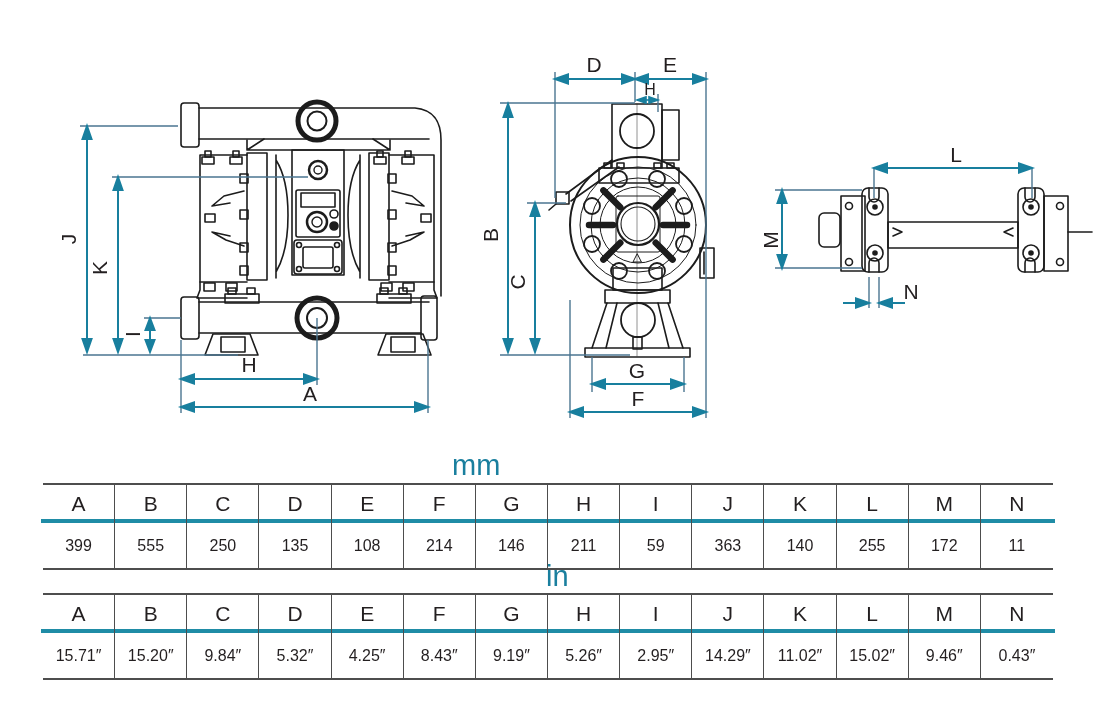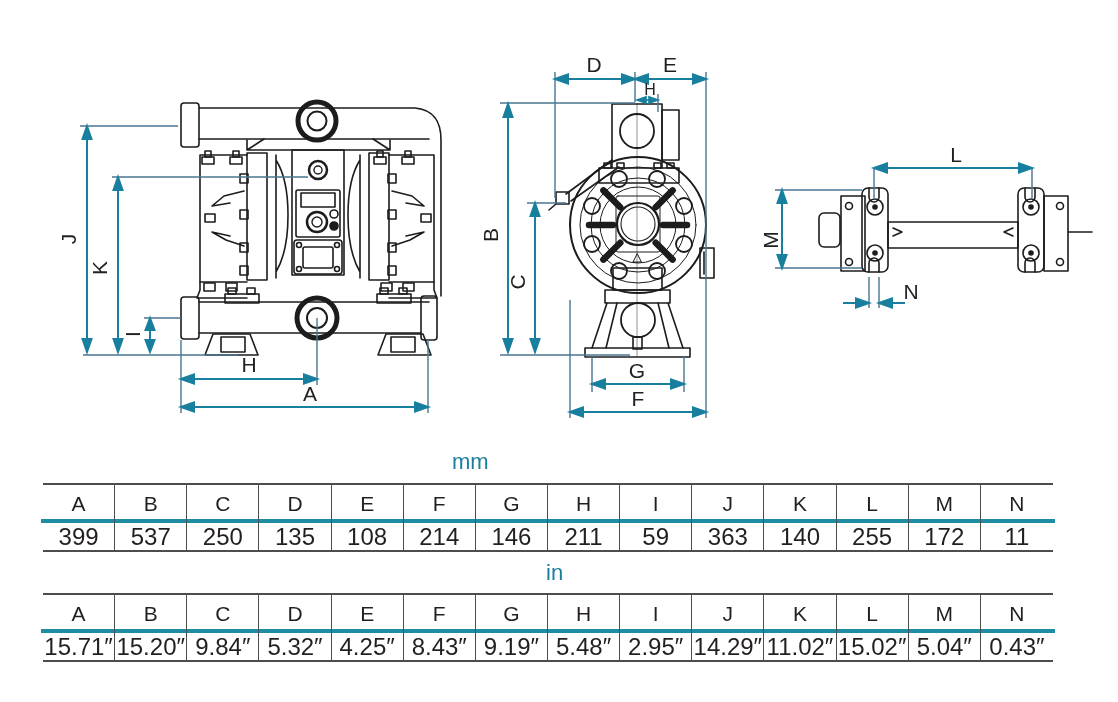--- a/index.html
+++ b/index.html
@@ -5,34 +5,34 @@
   html,body{margin:0;padding:0}
   body{
     width:1118px;height:702px;position:relative;background:#ffffff;
     font-family:"Liberation Sans",sans-serif;overflow:hidden;color:#231f20;
   }
   #diagram{position:absolute;left:0;top:0}
   svg text{font-family:"Liberation Sans",sans-serif;fill:#231f20}
   .dim-letter{font-size:21px}
   .dim-letter-small{font-size:16px}
 
-  .unit-label{position:absolute;font-size:22px;color:#1a7f9e;font-weight:400}
+  .unit-label{position:absolute;font-size:29px;color:#1a7f9e;font-weight:400}
   #mm-label{left:452px;top:449px}
   #in-label{left:546px;top:560px}
 
   .dim-table{
     position:absolute;left:43px;width:1010px;
     border-top:2px solid #4d4d4d;border-bottom:2px solid #4d4d4d;
   }
   #mm-table{top:483px}
   #in-table{top:593px}
   .rule{position:absolute;left:-2px;right:-2px;top:34px;height:4px;background:#1f8ca6;z-index:1}
   .trow{display:grid;grid-template-columns:repeat(14,1fr);position:relative;z-index:2}
   .trow.header .cell{height:38px;font-size:21px}
-  .trow.values .cell{height:27px;font-size:24px}
+  .trow.values .cell{height:45px;font-size:16px}
   .cell{
     display:flex;align-items:center;justify-content:center;
     border-right:1.5px solid #4d4d4d;background:transparent;
   }
   .cell:last-child{border-right:none}
   .cell.big{font-size:21px}
 </style>
 </head>
 <body>
 
@@ -382,21 +382,21 @@
       <div class="cell">H</div>
       <div class="cell">I</div>
       <div class="cell">J</div>
       <div class="cell">K</div>
       <div class="cell">L</div>
       <div class="cell">M</div>
       <div class="cell">N</div>
     </div>
   <div class="trow values" id="mm-values">
       <div class="cell big">399</div>
-      <div class="cell big">537</div>
+      <div class="cell big">555</div>
       <div class="cell">250</div>
       <div class="cell">135</div>
       <div class="cell">108</div>
       <div class="cell">214</div>
       <div class="cell">146</div>
       <div class="cell">211</div>
       <div class="cell">59</div>
       <div class="cell">363</div>
       <div class="cell">140</div>
       <div class="cell">255</div>
@@ -426,21 +426,21 @@
       <div class="cell">N</div>
     </div>
   <div class="trow values" id="in-values">
       <div class="cell big">15.71″</div>
       <div class="cell big">15.20″</div>
       <div class="cell">9.84″</div>
       <div class="cell">5.32″</div>
       <div class="cell">4.25″</div>
       <div class="cell">8.43″</div>
       <div class="cell">9.19″</div>
-      <div class="cell">5.48″</div>
+      <div class="cell">5.26″</div>
       <div class="cell">2.95″</div>
       <div class="cell">14.29″</div>
       <div class="cell">11.02″</div>
       <div class="cell">15.02″</div>
-      <div class="cell">5.04″</div>
+      <div class="cell">9.46″</div>
       <div class="cell">0.43″</div>
     </div>
 </div>
 
 </body></html>

